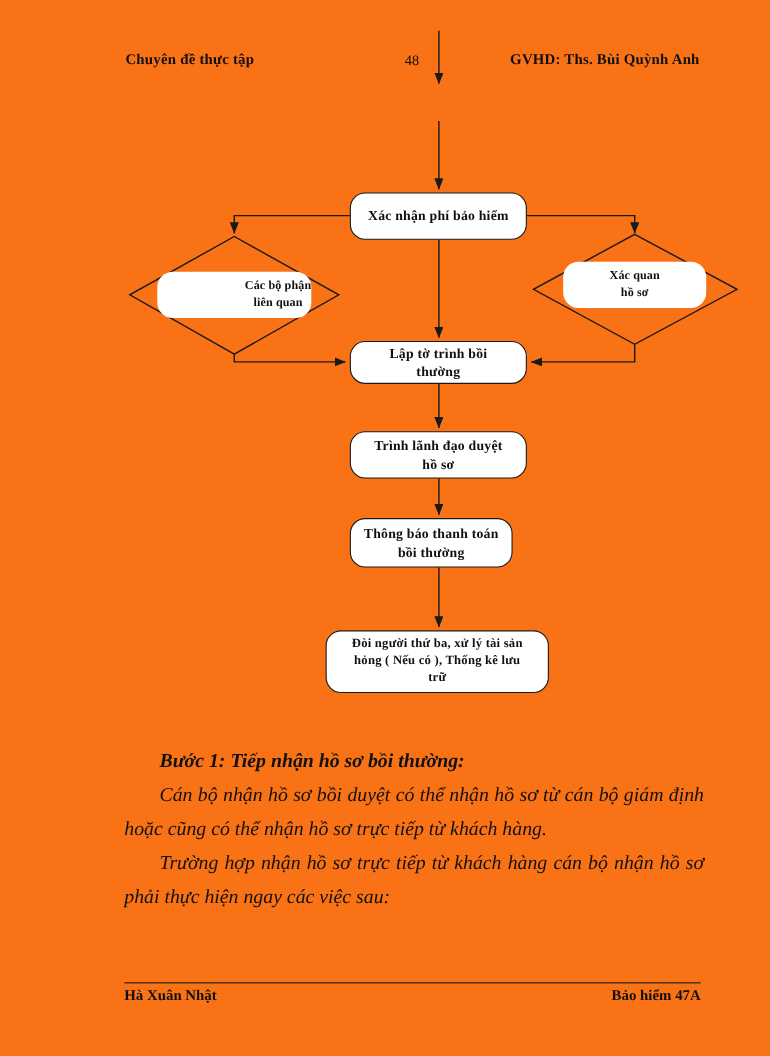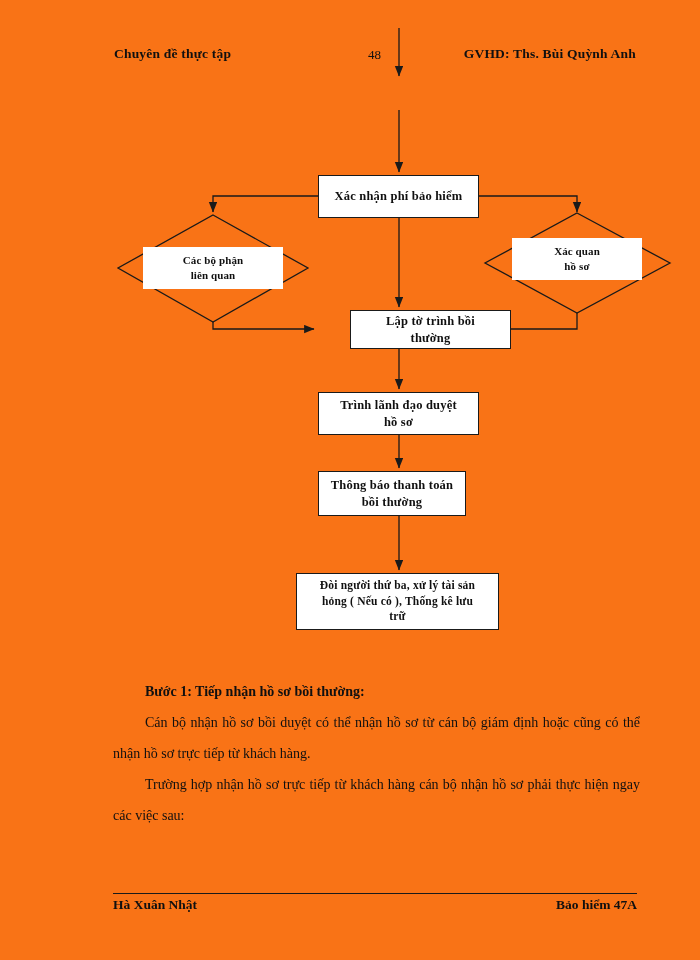--- a/index.html
+++ b/index.html
@@ -71,49 +71,51 @@
   .node {
     position: absolute;
     box-sizing: border-box;
     display: flex;
     align-items: center;
     justify-content: center;
     text-align: center;
     font-weight: bold;
     line-height: 1.35;
     background: #fff;
+    border-radius: 14px;
   }
   .node.box {
     border: 1px solid #1a1a1a;
     font-size: 12.5px;
     letter-spacing: .2px;
   }
   .node.diamond-label {
     border: none;
     font-size: 11px;
     letter-spacing: .1px;
   }
 
   #node-confirm-fee   { left: 318px; top: 175px; width: 161px; height: 43px; }
-  #node-make-report   { left: 318px; top: 310px; width: 161px; height: 39px; margin-left: 32px; }
+  #node-make-report   { left: 318px; top: 310px; width: 161px; height: 39px; }
   #node-approve       { left: 318px; top: 392px; width: 161px; height: 43px; }
   #node-notify        { left: 318px; top: 471px; width: 148px; height: 45px; }
   #node-final         { left: 296px; top: 573px; width: 203px; height: 57px; font-size: 11.5px; }
 
-  #label-departments  { left: 143px; top: 247px; width: 140px; height: 42px; }
+  #label-departments  { left: 143px; top: 247px; width: 140px; height: 42px; justify-content: flex-end; }
   #label-verify       { left: 512px; top: 238px; width: 130px; height: 42px; }
 
   
   .body-text {
     position: absolute;
     left: 113px;
     top: 676px;
     width: 527px;
-    font-size: 14px;
+    font-size: 18px;
     line-height: 31px;
+    font-style: italic;
   }
   .body-text p {
     margin: 0;
     text-align: justify;
     text-justify: inter-word;
   }
   .body-text p.heading {
     font-weight: bold;
     text-indent: 32px;
     text-align: left;

